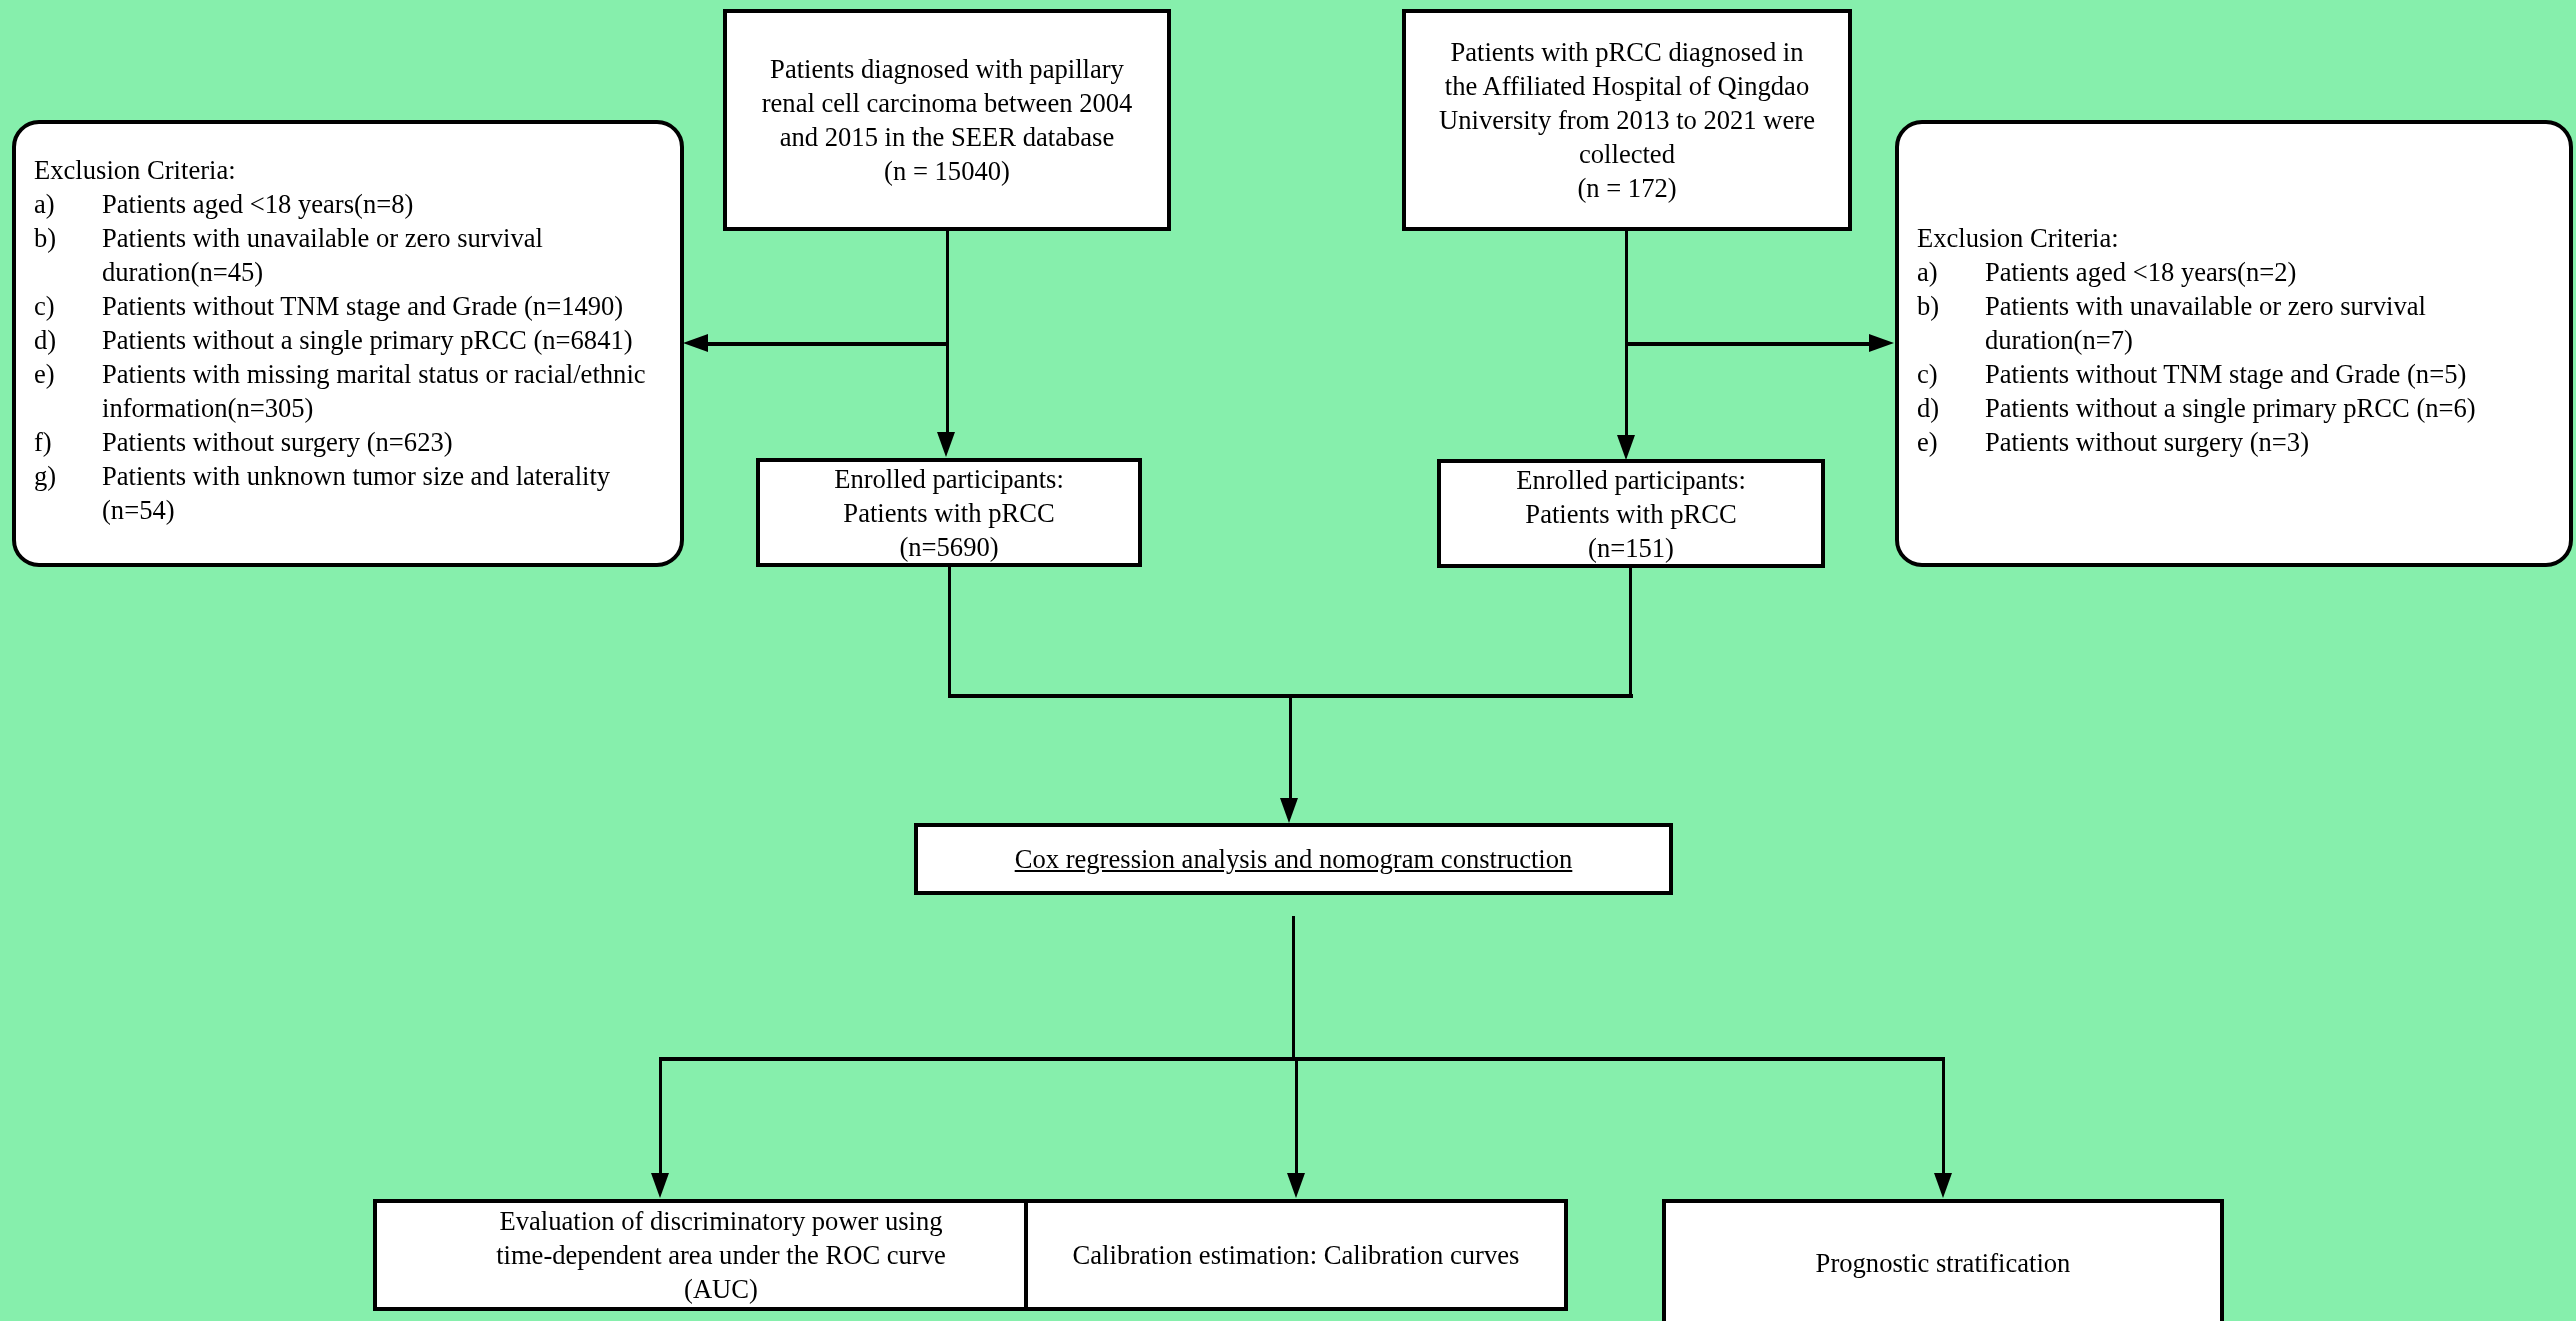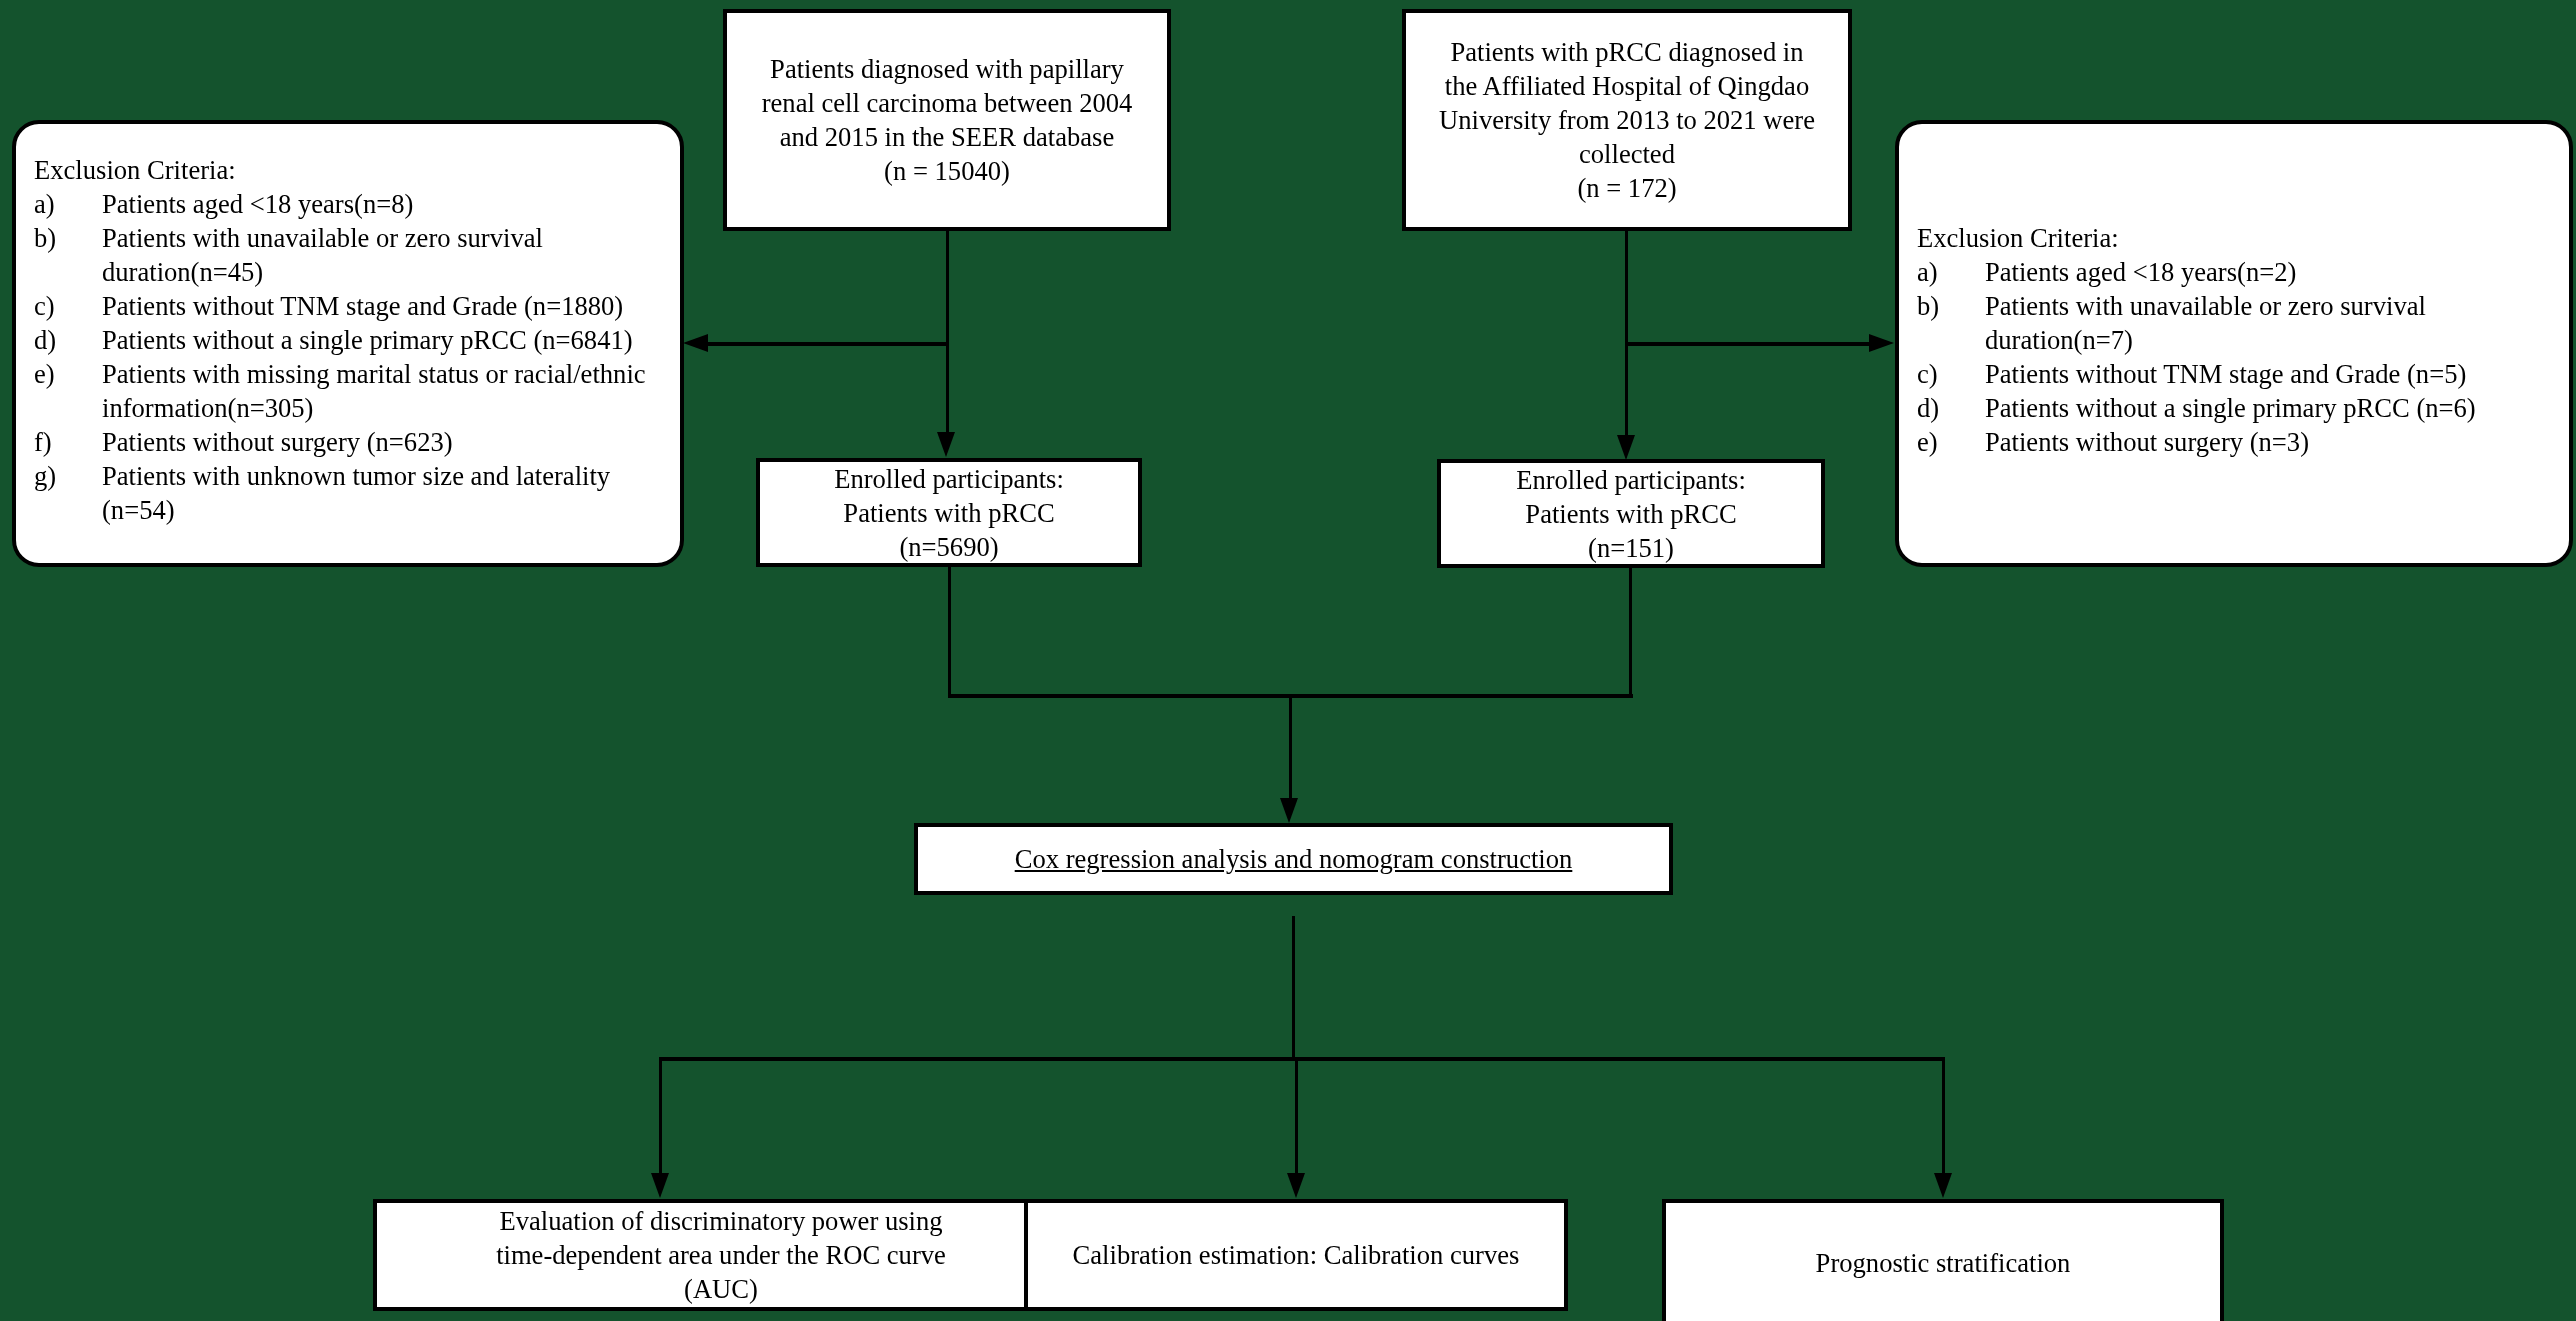--- a/index.html
+++ b/index.html
@@ -4,21 +4,21 @@
 <style>
   html, body {
     margin: 0;
     padding: 0;
     background: #ffffff;
   }
   .diagram {
     position: relative;
     width: 2576px;
     height: 1321px;
-    background: #14532d;
+    background: #86efac;
     font-family: "Liberation Serif", "DejaVu Serif", serif;
     color: #000000;
   }
   .box {
     position: absolute;
     box-sizing: border-box;
     border: 4.2px solid #000000;
     background: #ffffff;
     overflow: hidden;
   }
@@ -107,21 +107,21 @@
           <span class="xlabel">a)</span>
           <span class="xtext">Patients aged &lt;18 years(n=8)</span>
         </div>
         <div class="xitem">
           <span class="xlabel">b)</span>
           <span class="xtext">Patients with unavailable or zero survival
 duration(n=45)</span>
         </div>
         <div class="xitem">
           <span class="xlabel">c)</span>
-          <span class="xtext">Patients without TNM stage and Grade (n=1880)</span>
+          <span class="xtext">Patients without TNM stage and Grade (n=1490)</span>
         </div>
         <div class="xitem">
           <span class="xlabel">d)</span>
           <span class="xtext">Patients without a single primary pRCC (n=6841)</span>
         </div>
         <div class="xitem">
           <span class="xlabel">e)</span>
           <span class="xtext">Patients with missing marital status or racial/ethnic
 information(n=305)</span>
         </div>

